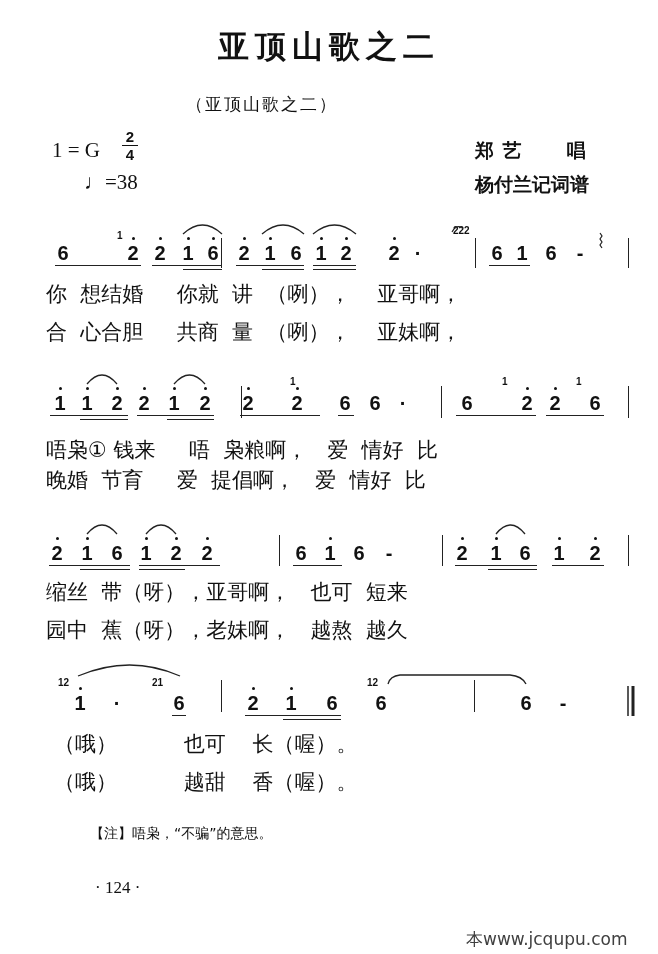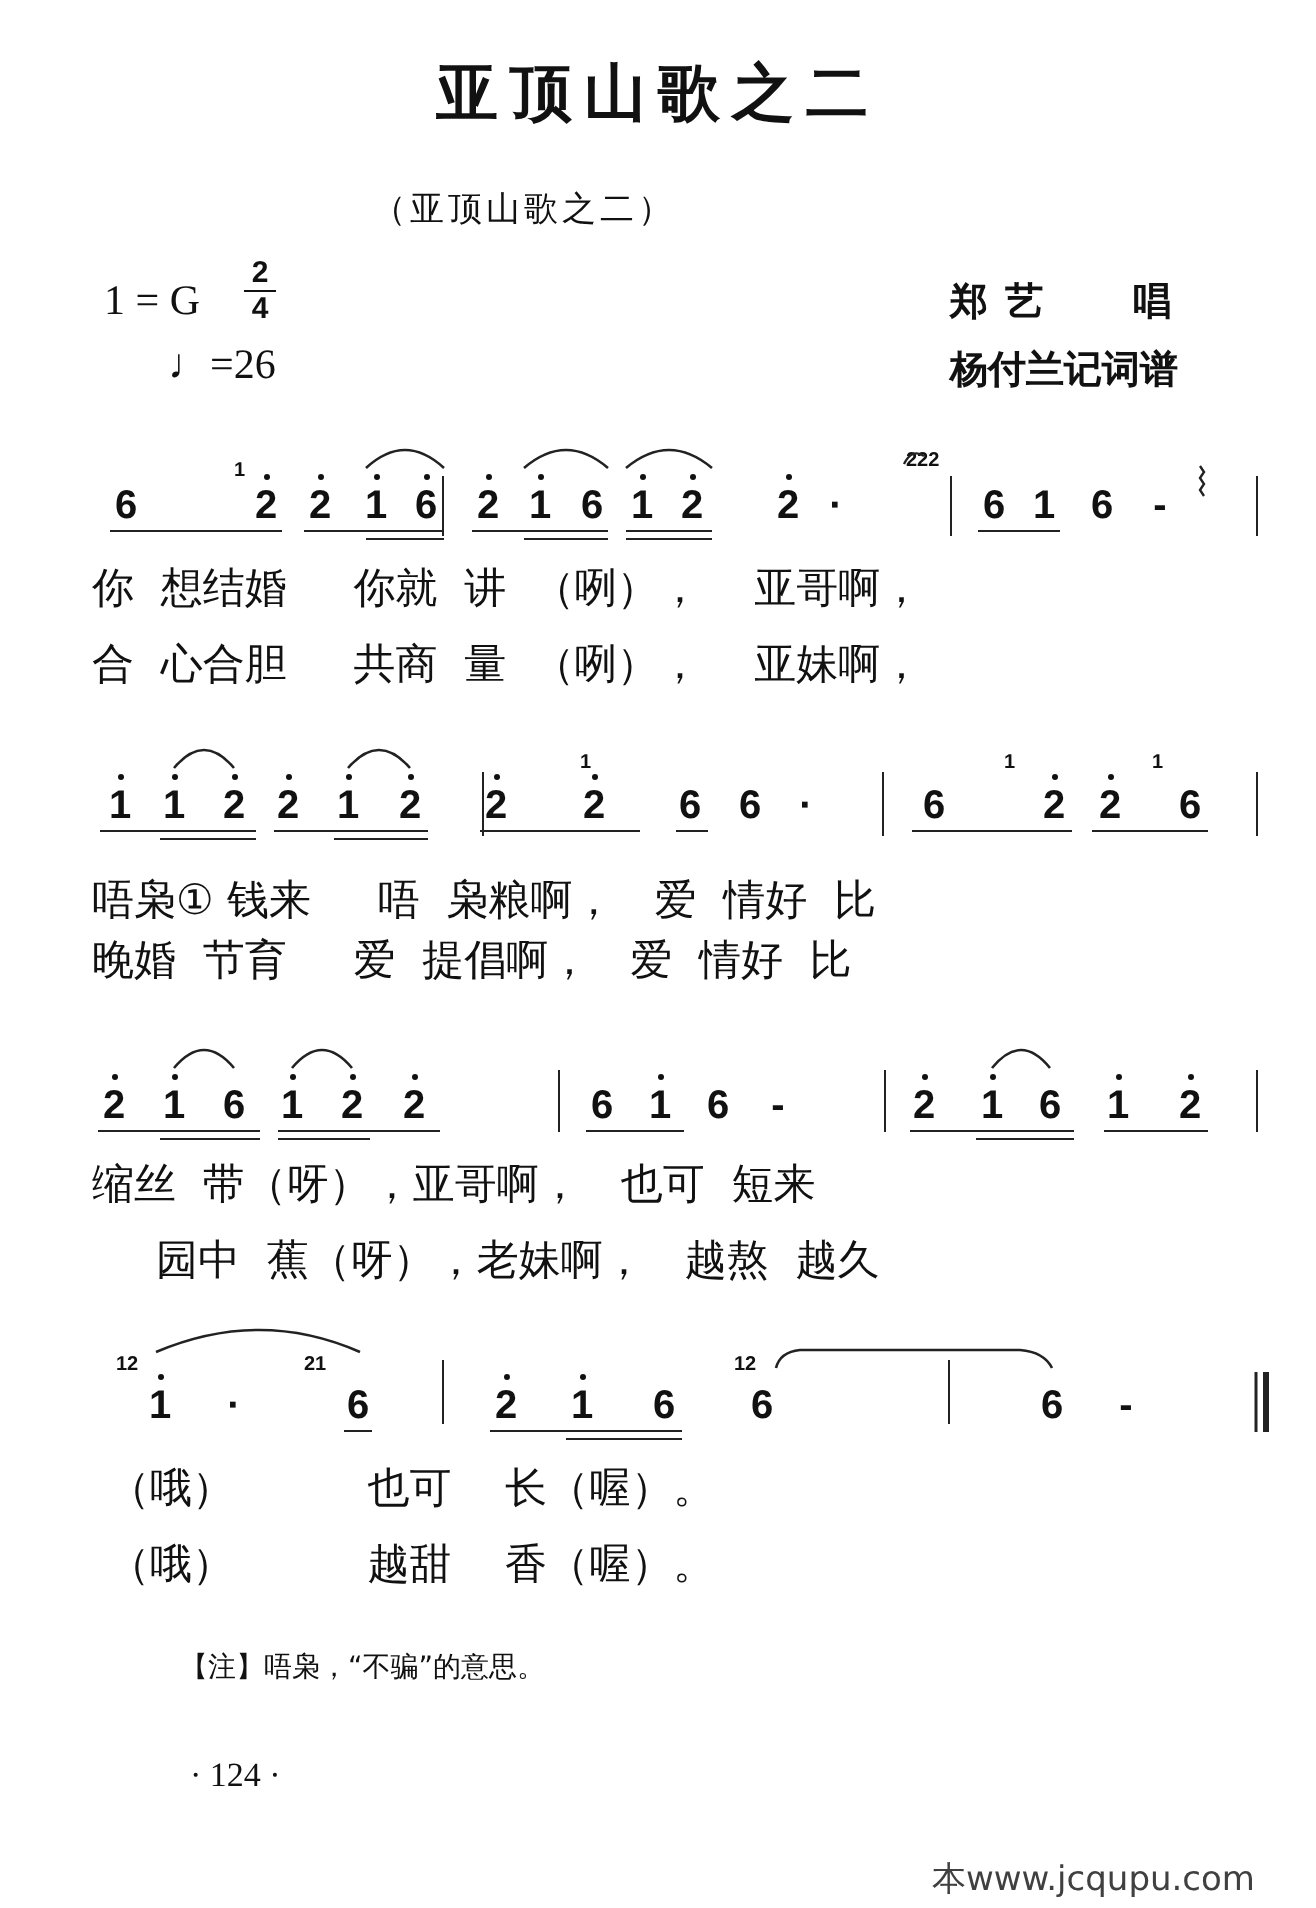--- a/index.html
+++ b/index.html
@@ -32,21 +32,21 @@
 <div class="abs title">亚顶山歌之二</div>
 <div class="abs subtitle">（亚顶山歌之二）</div>
 
 <div class="abs key">1 = G</div>
 <div class="abs timesig">
   <div>2</div>
   <div class="bar"></div>
   <div>4</div>
 </div>
 <div class="abs tempo">
-  <span>♩</span><span>=26</span>
+  <span>♩</span><span>=38</span>
 </div>
 
 <div class="abs credit1">
   <span>郑 艺</span><span class="gap"></span><span>唱</span>
 </div>
 <div class="abs credit2">杨付兰记词谱</div>
 
 <div id="notation">
     <div class="note abs" style="left: 55px; top: 242px;">6</div>
     <div class="note abs" style="left: 125px; top: 242px;">2</div>
@@ -213,19 +213,19 @@
   <path d="M600 233 l2 3 -2 3 2 3 -2 3 2 3" stroke="#222" stroke-width="1.2" fill="none"></path>
   <path d="M452 232 q4 -8 10 -4" stroke="#222" stroke-width="1.2" fill="none"></path>
     </svg>
   </div>
 
 <div class="lyric" style="left:46px;top:280px;">你  想结婚     你就  讲  （咧），    亚哥啊，</div>
 <div class="lyric" style="left:46px;top:318px;">合  心合胆     共商  量  （咧），    亚妹啊，</div>
 <div class="lyric" style="left:46px;top:436px;">唔枭① 钱来     唔  枭粮啊，   爱  情好  比</div>
 <div class="lyric" style="left:46px;top:466px;">晚婚  节育     爱  提倡啊，   爱  情好  比</div>
 <div class="lyric" style="left:46px;top:578px;">缩丝  带（呀），亚哥啊，   也可  短来</div>
-<div class="lyric" style="left:46px;top:616px;margin-left:32px;">园中  蕉（呀），老妹啊，   越熬  越久</div>
+<div class="lyric" style="left:46px;top:616px;">园中  蕉（呀），老妹啊，   越熬  越久</div>
 <div class="lyric" style="left:54px;top:730px;">（哦）          也可    长（喔）。</div>
 <div class="lyric" style="left:54px;top:768px;">（哦）          越甜    香（喔）。</div>
 
 <div class="abs footnote">【注】唔枭，“不骗”的意思。</div>
 <div class="abs pageno">· 124 ·</div>
 <div class="abs watermark">本www.jcqupu.com</div>
 
 </body></html>

